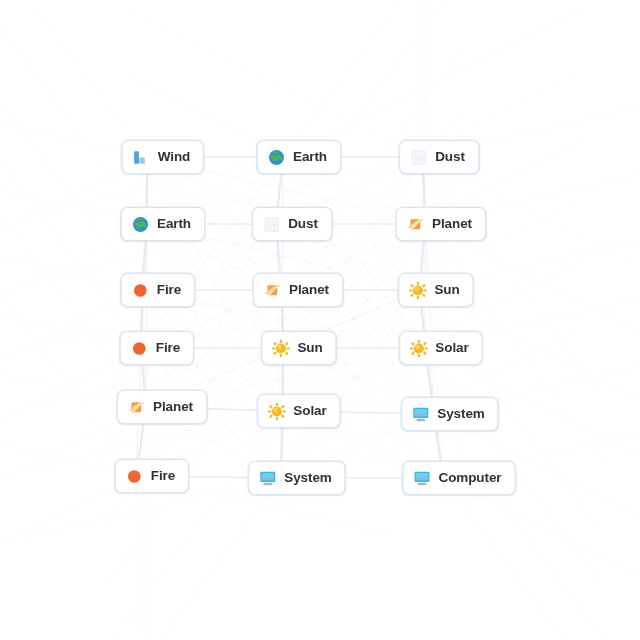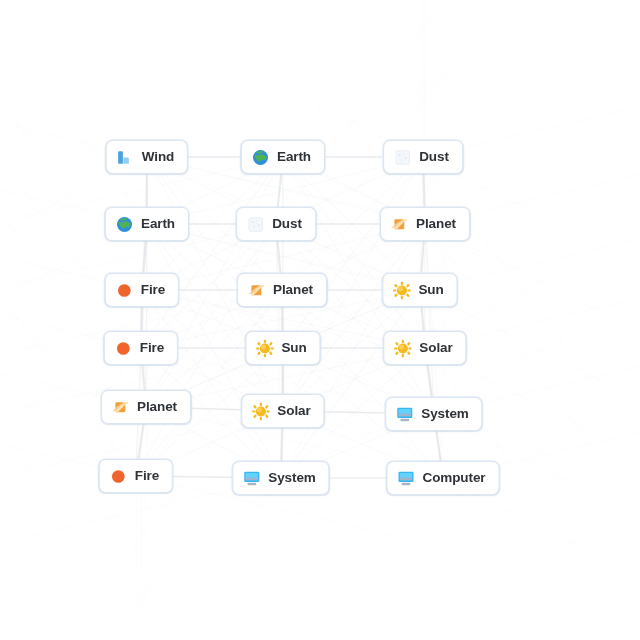--- a/index.html
+++ b/index.html
@@ -31,20 +31,21 @@
     gap: 7px;
     height: 34px;
     padding: 0 13px 0 9px;
     background: #ffffff;
     border: 1px solid #dce6f0;
     border-radius: 7px;
     box-shadow: 0 1px 2px rgba(70,100,140,0.10),
                 0 0 0 1px rgba(220,232,245,0.55);
     white-space: nowrap;
     transform: translate(-50%, -50%);
+    margin-left: 16px;
   }
   .node-label {
     font-size: 13.5px;
     font-weight: bold;
     color: #2f3337;
     letter-spacing: -0.1px;
     line-height: 1;
   }
   .node-icon {
     width: 19px; height: 19px;

